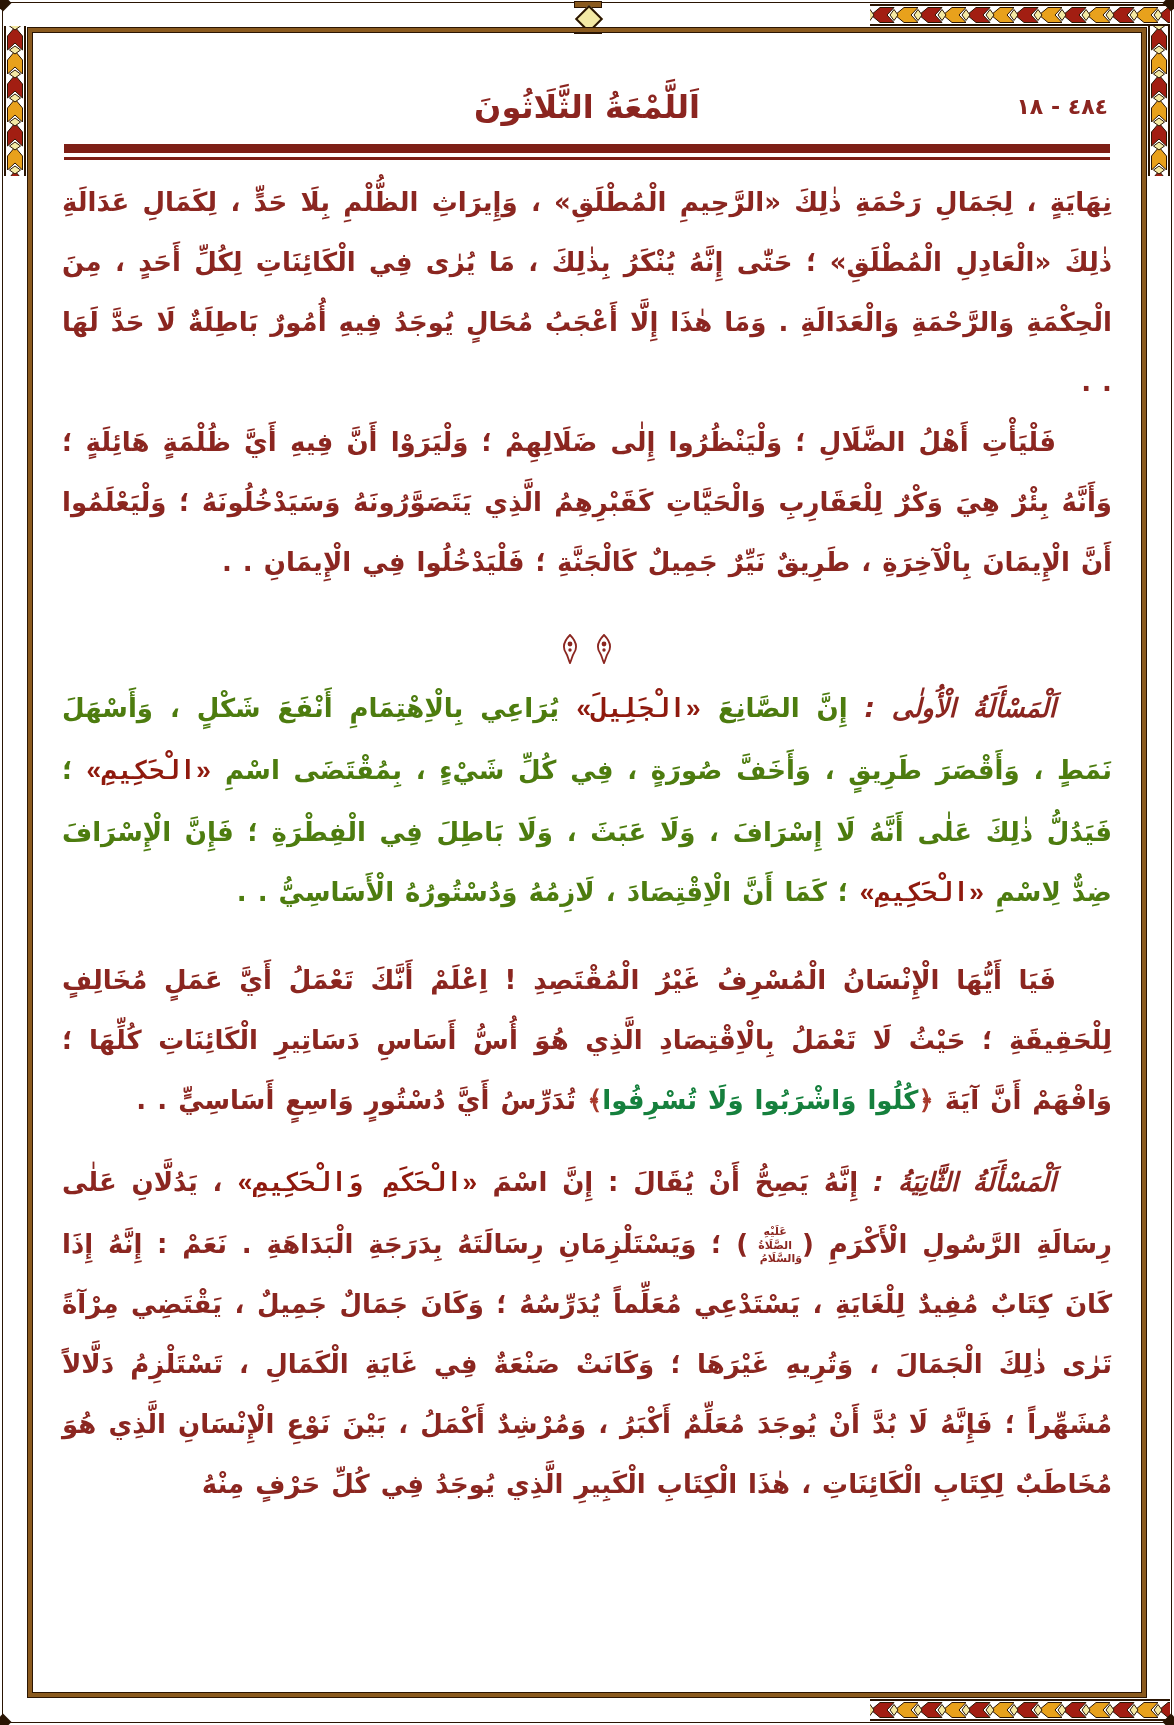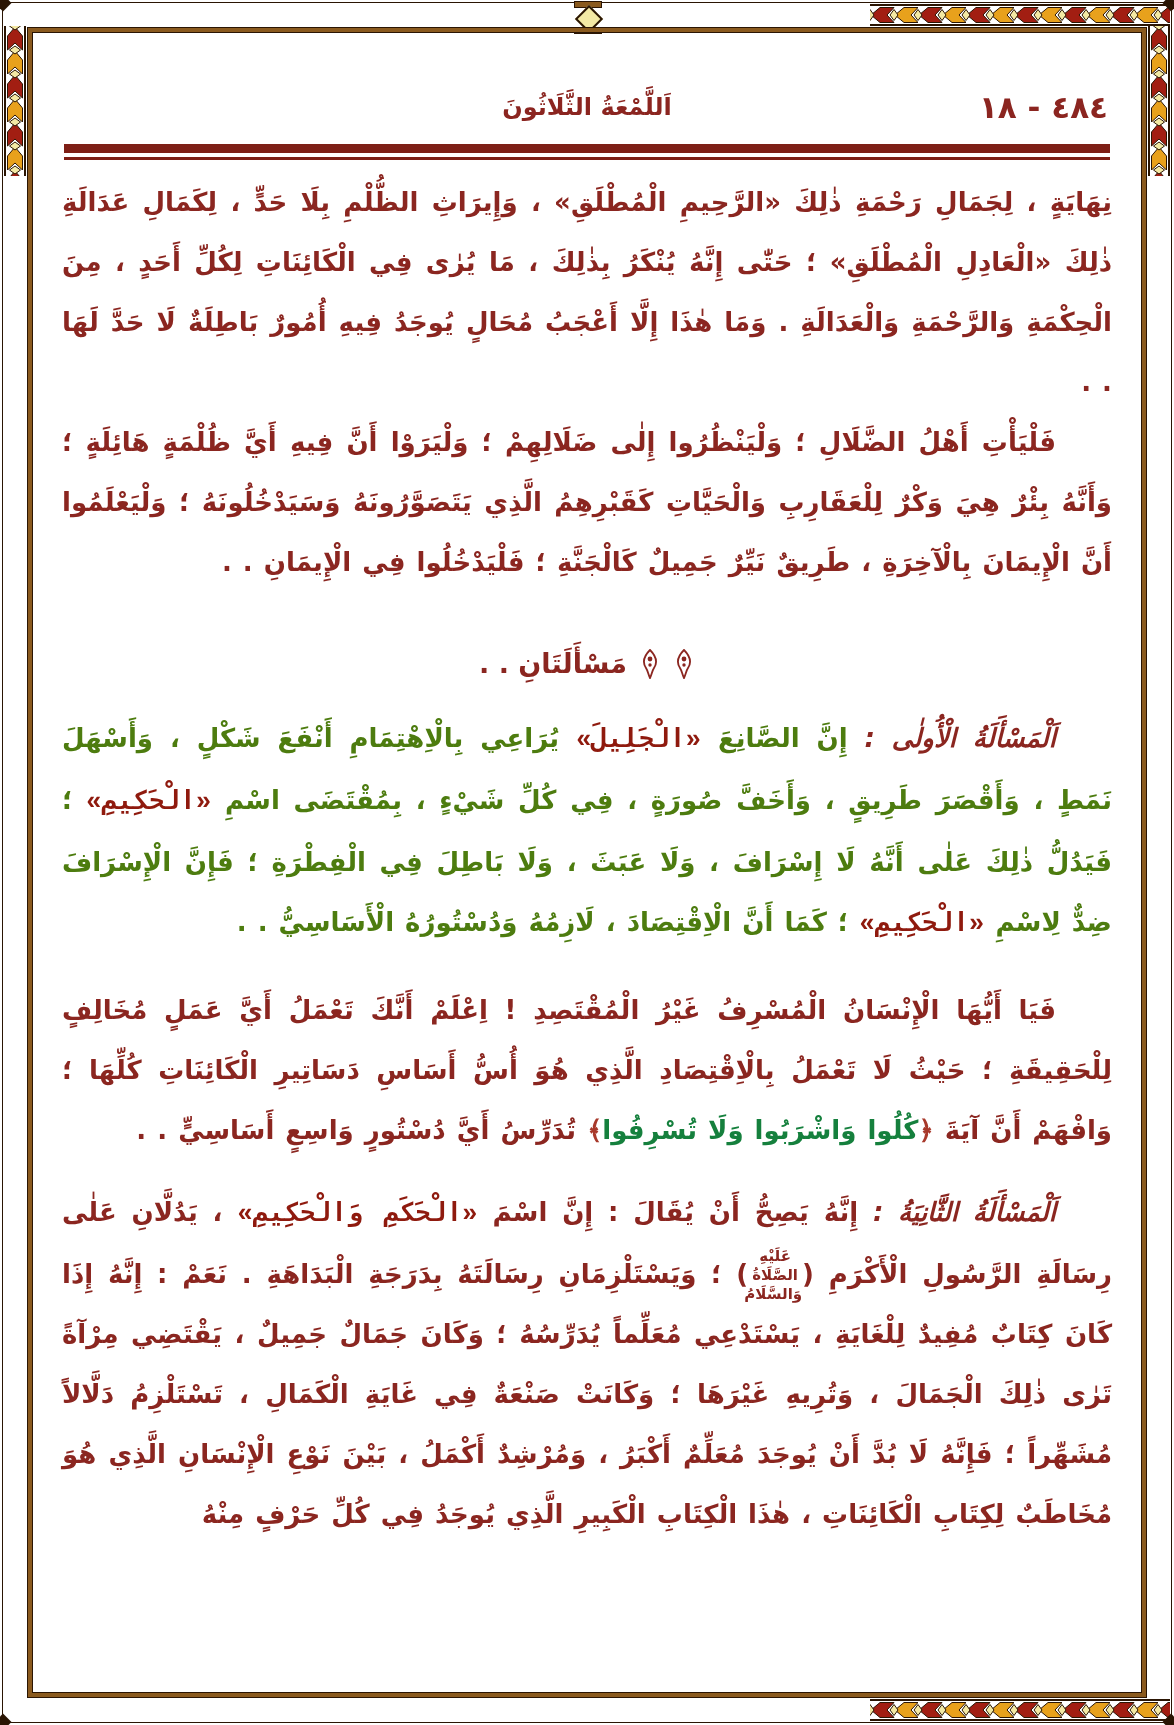--- a/index.html
+++ b/index.html
@@ -21,40 +21,40 @@
   .medallion{position:absolute;left:50%;top:9px;width:16px;height:16px;margin-left:-8px;
     background:#F3E9A4;border:2px solid #2A1503;transform:rotate(45deg);}
   .med-tab{position:absolute;left:50%;width:26px;height:5px;margin-left:-13px;
     background:#8A5A1E;border:1px solid #2A1503;}
   .med-tab.t1{top:1px;} .med-tab.t2{top:27px;}
 
   
   .content{position:absolute;inset:34px;padding:0 28px;overflow:hidden;direction:rtl;}
   .hdr{position:relative;margin-top:44px;height:58px;}
   .hdr-title{position:absolute;left:0;right:0;text-align:center;color:#8B2520;
-    font-weight:700;font-size:24px;line-height:58px;}
+    font-weight:700;font-size:32px;line-height:58px;}
   .hdr-num{position:absolute;right:4px;top:0;color:#8B2520;font-weight:700;
-    font-size:31px;line-height:58px;direction:rtl;}
+    font-size:22px;line-height:58px;direction:rtl;}
   .rule{margin:8px 2px 0 2px;}
   .rule-a{height:9px;background:#7E1F16;}
   .rule-b{height:3px;background:#7E1F16;margin-top:4px;}
 
   .body{margin-top:12px;}
   .para{margin:0;font-size:26px;line-height:60px;font-weight:700;color:#8B2620;
     text-align:justify;text-align-last:right;-moz-text-align-last:right;word-spacing:2px;}
   .indent{text-indent:56px;}
   .mt-a{margin-top:26px;}  
   .mt-b{margin-top:22px;}  
   .seg-red{color:#8B2620;}
   .seg-lead{color:#8B2620;font-weight:700;font-style:italic;}
   .seg-black{color:#4d7c0f;}
   .seg-name{color:#8F1A0E;font-weight:700;font-family:Liberation Mono, monospace;}
   .seg-blue{color:#15803d;}
   .seg-bracket{color:#A8392B;font-weight:700;}
-  .seal-text{display:inline-block;font-size:15px;line-height:1.25;max-width:54px;
+  .seal-text{display:inline-block;font-size:11px;line-height:1.25;max-width:54px;
     vertical-align:middle;text-align:center;text-indent:0;color:#8B2620;}
 
   .section-heading{display:flex;justify-content:center;align-items:center;gap:12px;
     direction:rtl;margin:42px 0 14px 0;color:#8B2620;font-weight:700;font-size:27px;line-height:60px;}
   .ornament{width:22px;height:30px;flex:0 0 auto;}
 </style>
 </head>
 <body>
 
 <div class="page">
@@ -158,21 +158,20 @@
         <svg class="ornament" viewBox="0 0 22 30">
           <path d="M11 1 C17 7 19 13 15 19 C13 22 13 25 11 29 C9 25 9 22 7 19 C3 13 5 7 11 1 Z" fill="none" stroke="#8B2620" stroke-width="1.8"></path>
           <circle cx="11" cy="10" r="2.4" fill="#8B2620"></circle>
           <circle cx="11" cy="16" r="1.7" fill="#8B2620"></circle>
         </svg>
         <svg class="ornament" viewBox="0 0 22 30">
           <path d="M11 1 C17 7 19 13 15 19 C13 22 13 25 11 29 C9 25 9 22 7 19 C3 13 5 7 11 1 Z" fill="none" stroke="#8B2620" stroke-width="1.8"></path>
           <circle cx="11" cy="10" r="2.4" fill="#8B2620"></circle>
           <circle cx="11" cy="16" r="1.7" fill="#8B2620"></circle>
         </svg>
-        <span>مَسْأَلَتَانِ . .</span>
       </div>
 
       <p class="para indent"><span class="seg-lead">اَلْمَسْأَلَةُ الْأُولٰى : </span><span class="seg-black">إِنَّ الصَّانِعَ </span><span class="seg-name">«الْجَلِيلَ»</span><span class="seg-black"> يُرَاعِي بِالْاِهْتِمَامِ أَنْفَعَ شَكْلٍ ، وَأَسْهَلَ نَمَطٍ ، وَأَقْصَرَ طَرِيقٍ ، وَأَخَفَّ صُورَةٍ ، فِي كُلِّ شَيْءٍ ، بِمُقْتَضَى اسْمِ </span><span class="seg-name">«الْحَكِيمِ»</span><span class="seg-black"> ؛ فَيَدُلُّ ذٰلِكَ عَلٰى أَنَّهُ لَا إِسْرَافَ ، وَلَا عَبَثَ ، وَلَا بَاطِلَ فِي الْفِطْرَةِ ؛ فَإِنَّ الْإِسْرَافَ ضِدٌّ لِاسْمِ </span><span class="seg-name">«الْحَكِيمِ»</span><span class="seg-black"> ؛ كَمَا أَنَّ الْاِقْتِصَادَ ، لَازِمُهُ وَدُسْتُورُهُ الْأَسَاسِيُّ . .</span></p>
 
       <p class="para indent mt-a"><span class="seg-red">فَيَا أَيُّهَا الْإِنْسَانُ الْمُسْرِفُ غَيْرُ الْمُقْتَصِدِ ! اِعْلَمْ أَنَّكَ تَعْمَلُ أَيَّ عَمَلٍ مُخَالِفٍ لِلْحَقِيقَةِ ؛ حَيْثُ لَا تَعْمَلُ بِالْاِقْتِصَادِ الَّذِي هُوَ أُسُّ أَسَاسِ دَسَاتِيرِ الْكَائِنَاتِ كُلِّهَا ؛ وَافْهَمْ أَنَّ آيَةَ </span><span class="seg-bracket">﴿</span><span class="seg-blue">كُلُوا وَاشْرَبُوا وَلَا تُسْرِفُوا</span><span class="seg-bracket">﴾</span><span class="seg-red"> تُدَرِّسُ أَيَّ دُسْتُورٍ وَاسِعٍ أَسَاسِيٍّ . .</span></p>
 
       <p class="para indent mt-b"><span class="seg-lead">اَلْمَسْأَلَةُ الثَّانِيَةُ : </span><span class="seg-red">إِنَّهُ يَصِحُّ أَنْ يُقَالَ : إِنَّ اسْمَ </span><span class="seg-name">«الْحَكَمِ وَالْحَكِيمِ»</span><span class="seg-red"> ، يَدُلَّانِ عَلٰى رِسَالَةِ الرَّسُولِ الْأَكْرَمِ (</span><span class="seal-text">عَلَيْهِ الصَّلَاةُ وَالسَّلَامُ</span><span class="seg-red">) ؛ وَيَسْتَلْزِمَانِ رِسَالَتَهُ بِدَرَجَةِ الْبَدَاهَةِ . نَعَمْ : إِنَّهُ إِذَا كَانَ كِتَابٌ مُفِيدٌ لِلْغَايَةِ ، يَسْتَدْعِي مُعَلِّماً يُدَرِّسُهُ ؛ وَكَانَ جَمَالٌ جَمِيلٌ ، يَقْتَضِي مِرْآةً تَرٰى ذٰلِكَ الْجَمَالَ ، وَتُرِيهِ غَيْرَهَا ؛ وَكَانَتْ صَنْعَةٌ فِي غَايَةِ الْكَمَالِ ، تَسْتَلْزِمُ دَلَّالاً مُشَهِّراً ؛ فَإِنَّهُ لَا بُدَّ أَنْ يُوجَدَ مُعَلِّمٌ أَكْبَرُ ، وَمُرْشِدٌ أَكْمَلُ ، بَيْنَ نَوْعِ الْإِنْسَانِ الَّذِي هُوَ مُخَاطَبٌ لِكِتَابِ الْكَائِنَاتِ ، هٰذَا الْكِتَابِ الْكَبِيرِ الَّذِي يُوجَدُ فِي كُلِّ حَرْفٍ مِنْهُ</span></p>
 
     </div>
   </div>

